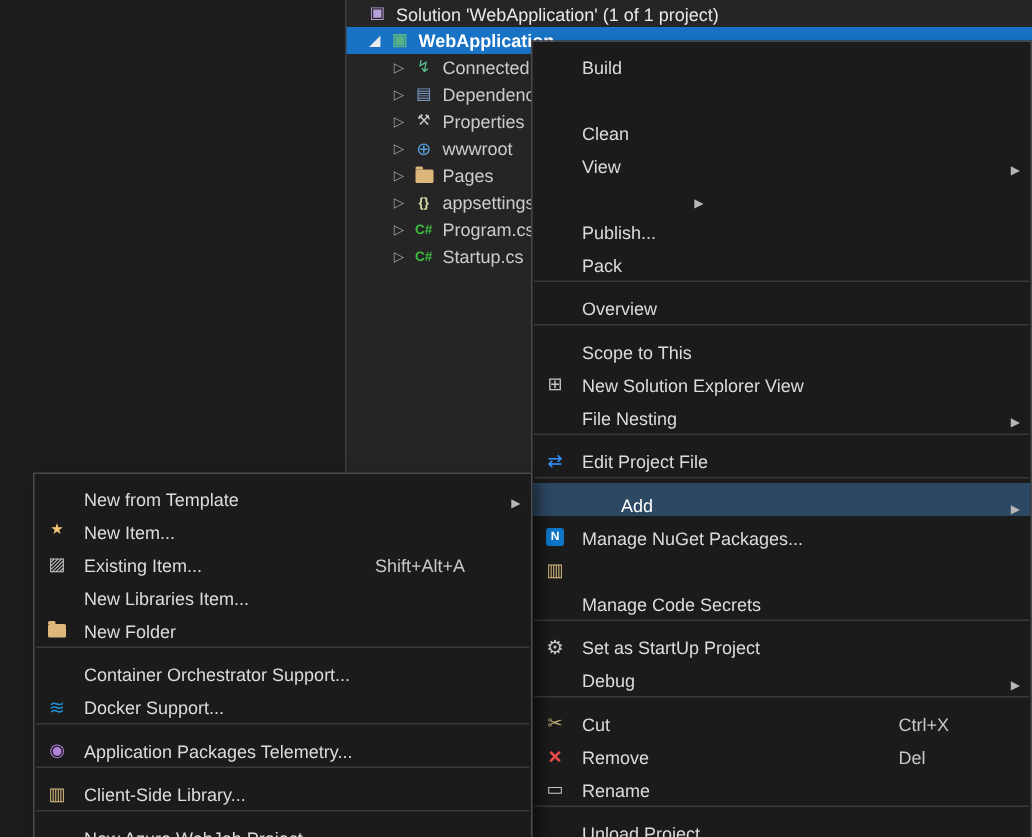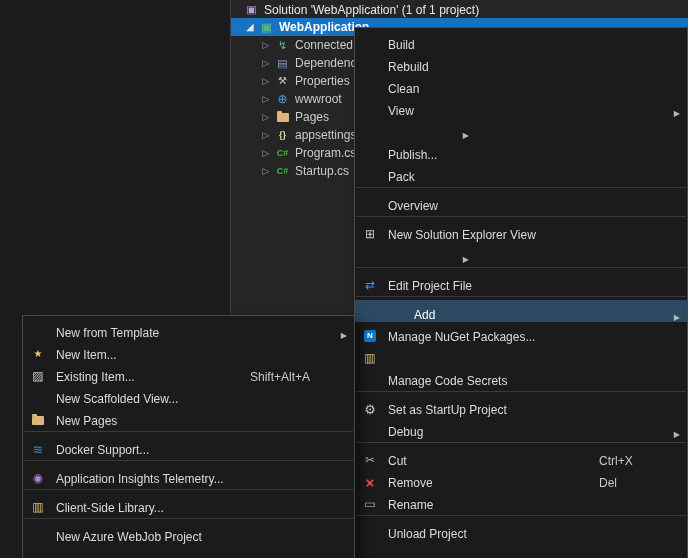--- a/index.html
+++ b/index.html
@@ -108,21 +108,20 @@
 
   <div class="context-menu" id="main-menu">
       <div class="menu-item">
         <span class="mi-icon"></span>
         <span class="mi-label">Build</span>
         <span class="mi-shortcut"></span>
         <span class="mi-arrow"></span>
       </div>
       <div class="menu-item">
         <span class="mi-icon"></span>
-        <span class="mi-label">Rebuild</span>
         <span class="mi-shortcut"></span>
         <span class="mi-arrow"></span>
       </div>
       <div class="menu-item">
         <span class="mi-icon"></span>
         <span class="mi-label">Clean</span>
         <span class="mi-shortcut"></span>
         <span class="mi-arrow"></span>
       </div>
       <div class="menu-item">
@@ -149,28 +148,35 @@
         <span class="mi-arrow"></span>
       </div>
       <div class="menu-separator"></div>
       <div class="menu-item">
         <span class="mi-icon"></span>
         <span class="mi-label">Overview</span>
         <span class="mi-shortcut"></span>
         <span class="mi-arrow"></span>
       </div>
       <div class="menu-separator"></div>
+      <div class="menu-item">
+        <span class="mi-icon"></span>
+        <span class="mi-label">Scope to This</span>
+        <span class="mi-shortcut"></span>
+        <span class="mi-arrow"></span>
+      </div>
       <div class="menu-item">
         <span class="mi-icon" style="color: rgb(197, 197, 197);">⊞</span>
         <span class="mi-label">New Solution Explorer View</span>
         <span class="mi-shortcut"></span>
         <span class="mi-arrow"></span>
       </div>
       <div class="menu-item">
         <span class="mi-icon"></span>
+        <span class="mi-label">File Nesting</span>
         <span class="mi-shortcut"></span>
         <span class="mi-arrow">▶</span>
       </div>
       <div class="menu-separator"></div>
       <div class="menu-item">
         <span class="mi-icon" style="color: rgb(55, 148, 255);">⇄</span>
         <span class="mi-label">Edit Project File</span>
         <span class="mi-shortcut"></span>
         <span class="mi-arrow"></span>
       </div>
@@ -255,43 +261,49 @@
         <span class="mi-arrow"></span>
       </div>
       <div class="menu-item">
         <span class="mi-icon" style="color: rgb(197, 197, 197);">▨</span>
         <span class="mi-label">Existing Item...</span>
         <span class="mi-shortcut">Shift+Alt+A</span>
         <span class="mi-arrow"></span>
       </div>
       <div class="menu-item">
         <span class="mi-icon"></span>
-        <span class="mi-label">New Scaffolded View...</span>
+        <span class="mi-label">New Libraries Item...</span>
         <span class="mi-shortcut"></span>
         <span class="mi-arrow"></span>
       </div>
       <div class="menu-item">
         <span class="mi-icon">
           <span class="shape-folder" style="background: rgb(220, 182, 122);"></span>
         </span>
-        <span class="mi-label">New Pages</span>
-        <span class="mi-shortcut"></span>
-        <span class="mi-arrow"></span>
-      </div>
-      <div class="menu-separator"></div>
+        <span class="mi-label">New Folder</span>
+        <span class="mi-shortcut"></span>
+        <span class="mi-arrow"></span>
+      </div>
+      <div class="menu-separator"></div>
+      <div class="menu-item">
+        <span class="mi-icon"></span>
+        <span class="mi-label">Container Orchestrator Support...</span>
+        <span class="mi-shortcut"></span>
+        <span class="mi-arrow"></span>
+      </div>
       <div class="menu-item">
         <span class="mi-icon" style="color: rgb(29, 145, 209); font-size: 13px;">≋</span>
         <span class="mi-label">Docker Support...</span>
         <span class="mi-shortcut"></span>
         <span class="mi-arrow"></span>
       </div>
       <div class="menu-separator"></div>
       <div class="menu-item">
         <span class="mi-icon" style="color: rgb(177, 128, 215);">◉</span>
-        <span class="mi-label">Application Insights Telemetry...</span>
+        <span class="mi-label">Application Packages Telemetry...</span>
         <span class="mi-shortcut"></span>
         <span class="mi-arrow"></span>
       </div>
       <div class="menu-separator"></div>
       <div class="menu-item">
         <span class="mi-icon" style="color: rgb(215, 186, 125);">▥</span>
         <span class="mi-label">Client-Side Library...</span>
         <span class="mi-shortcut"></span>
         <span class="mi-arrow"></span>
       </div>

